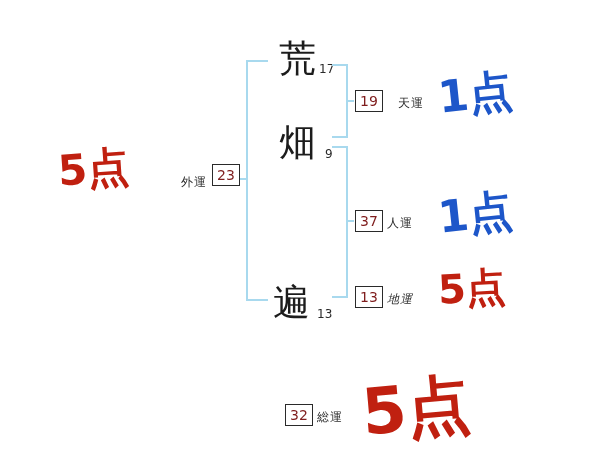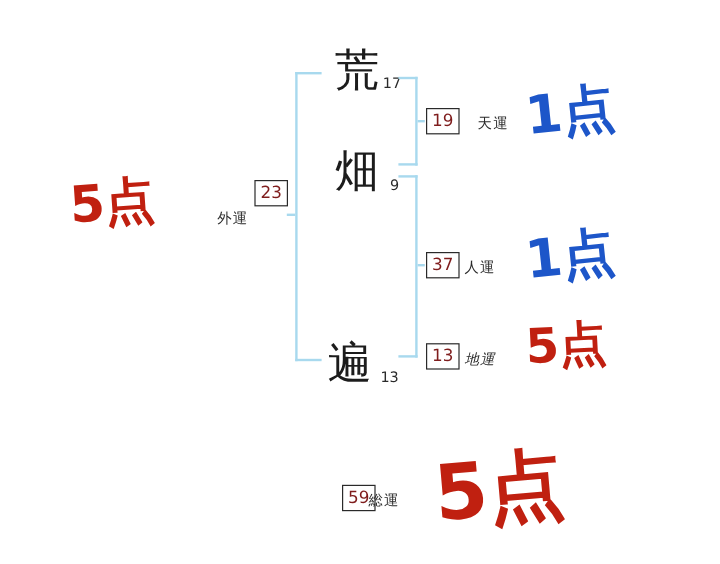--- a/index.html
+++ b/index.html
@@ -49,24 +49,24 @@
 <div class="abs numbox" style="left:355px;top:90px;">19</div>
 <div class="abs flabel" style="left:398px;top:95px;">天運</div>
 
 <div class="abs numbox" style="left:355px;top:210px;">37</div>
 <div class="abs flabel" style="left:387px;top:215px;text-align:right;">人運</div>
 
 <div class="abs numbox" style="left:355px;top:286px;">13</div>
 <div class="abs flabel" style="left:387px;top:291px;font-style:italic;">地運</div>
 
 <div class="abs flabel" style="left:181px;top:174px;">外運</div>
-<div class="abs numbox" style="left:212px;top:150px;">23</div>
+<div class="abs numbox" style="left:212px;top:164px;">23</div>
 
-<div class="abs numbox" style="left:285px;top:404px;">59</div>
-<div class="abs flabel" style="left:307px;top:409px;">総運</div>
+<div class="abs numbox" style="left:285px;top:404px;">32</div>
+<div class="abs flabel" style="left:317px;top:409px;">総運</div>
 
 <div class="abs score" style="left:58px;top:148px;font-size:42px;color:#c02010;transform:rotate(-4deg);">5点</div>
 
 <div class="abs score" style="left:438px;top:72px;font-size:44px;color:#1d56c9;transform:rotate(-6deg);">1点</div>
 
 <div class="abs score" style="left:438px;top:192px;font-size:44px;color:#1d56c9;transform:rotate(-6deg);">1点</div>
 
 <div class="abs score" style="left:438px;top:268px;font-size:40px;color:#c02010;transform:rotate(-3deg);">5点</div>
 
 <div class="abs score" style="left:362px;top:376px;font-size:64px;color:#c02010;transform:rotate(-5deg);">5点</div>

